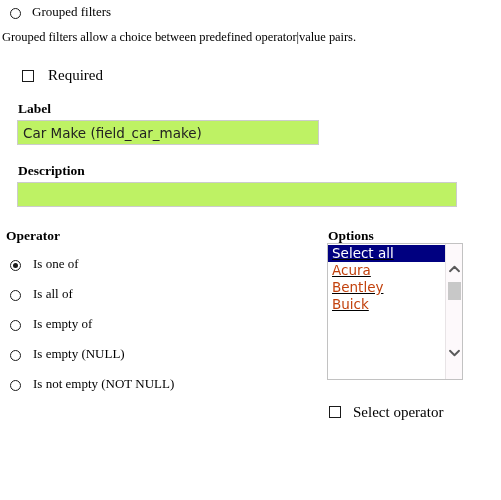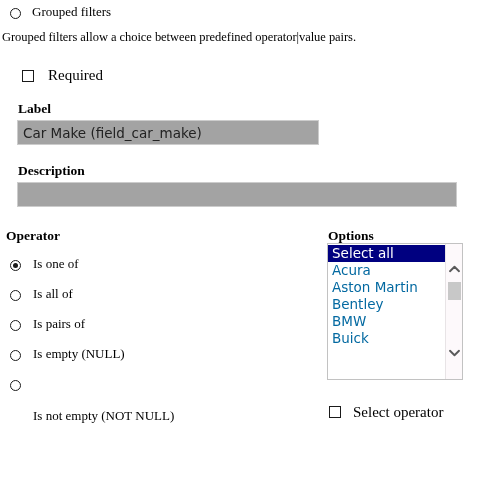--- a/index.html
+++ b/index.html
@@ -72,50 +72,51 @@
   }
   .cb-text {
     font-size: 15px;
     line-height: 15px;
   }
 
   
   .text-input {
     box-sizing: border-box;
     border: 1px solid #cccccc;
-    background: #a3a3a3;
+    background: #bef264;
     font-family: "DejaVu Sans", "Liberation Sans", sans-serif;
     font-size: 13.5px;
     color: #222222;
     padding: 2px 5px;
     outline: none;
     border-radius: 0;
   }
   .text-input::placeholder { color: #999999; }
 
   
   .listbox {
     box-sizing: border-box;
     border: 1px solid #c2c2c2;
     background: #ffffff;
     overflow: hidden;
     display: flex;
+    text-decoration: underline;
   }
   .listbox-items {
     flex: 1 1 auto;
     padding: 1px 0 0 0;
     overflow: hidden;
   }
   .listbox-item {
     font-family: "DejaVu Sans", "Liberation Sans", sans-serif;
     font-size: 13.5px;
     line-height: 17px;
     height: 17px;
     padding-left: 4px;
-    color: #0369a1;
+    color: #c2410c;
     white-space: nowrap;
     box-sizing: border-box;
   }
   .listbox-item.selected {
     background: #000080;
     color: #ffffff;
   }
 
   
   .scrollbar {
@@ -176,41 +177,39 @@
 <div class="abs option-text" style="left:33px; top:256px;">Is one of</div>
 
 <div class="abs" style="left:10px; top:287px;">
   <span class="radio"></span>
 </div>
 <div class="abs option-text" style="left:33px; top:286px;">Is all of</div>
 
 <div class="abs" style="left:10px; top:317px;">
   <span class="radio"></span>
 </div>
-<div class="abs option-text" style="left:33px; top:316px;">Is pairs of</div>
+<div class="abs option-text" style="left:33px; top:316px;">Is empty of</div>
 
 <div class="abs" style="left:10px; top:347px;">
   <span class="radio"></span>
 </div>
 <div class="abs option-text" style="left:33px; top:346px;">Is empty (NULL)</div>
 
 <div class="abs" style="left:10px; top:377px;">
   <span class="radio"></span>
 </div>
-<div class="abs option-text" style="left:33px; top:376px;margin-top:32px;">Is not empty (NOT NULL)</div>
+<div class="abs option-text" style="left:33px; top:376px;">Is not empty (NOT NULL)</div>
 
 <div class="abs field-label" style="left:328px; top:228px;">Options</div>
 
 <div class="abs listbox" style="left:327px; top:243px; width:136px; height:137px;">
   <div class="listbox-items">
     <div class="listbox-item selected">Select all</div>
     <div class="listbox-item">Acura</div>
-    <div class="listbox-item">Aston Martin</div>
     <div class="listbox-item">Bentley</div>
-    <div class="listbox-item">BMW</div>
     <div class="listbox-item">Buick</div>
   </div>
   <div class="scrollbar">
     <div class="sb-arrow sb-up">
       <svg width="11" height="8" viewBox="0 0 11 8">
         <path d="M1 6.2 L5.5 1.8 L10 6.2" fill="none" stroke="#5a5a5a" stroke-width="1.9" stroke-linecap="round" stroke-linejoin="round"></path>
       </svg>
     </div>
     <div class="sb-thumb"></div>
     <div class="sb-arrow sb-down">

